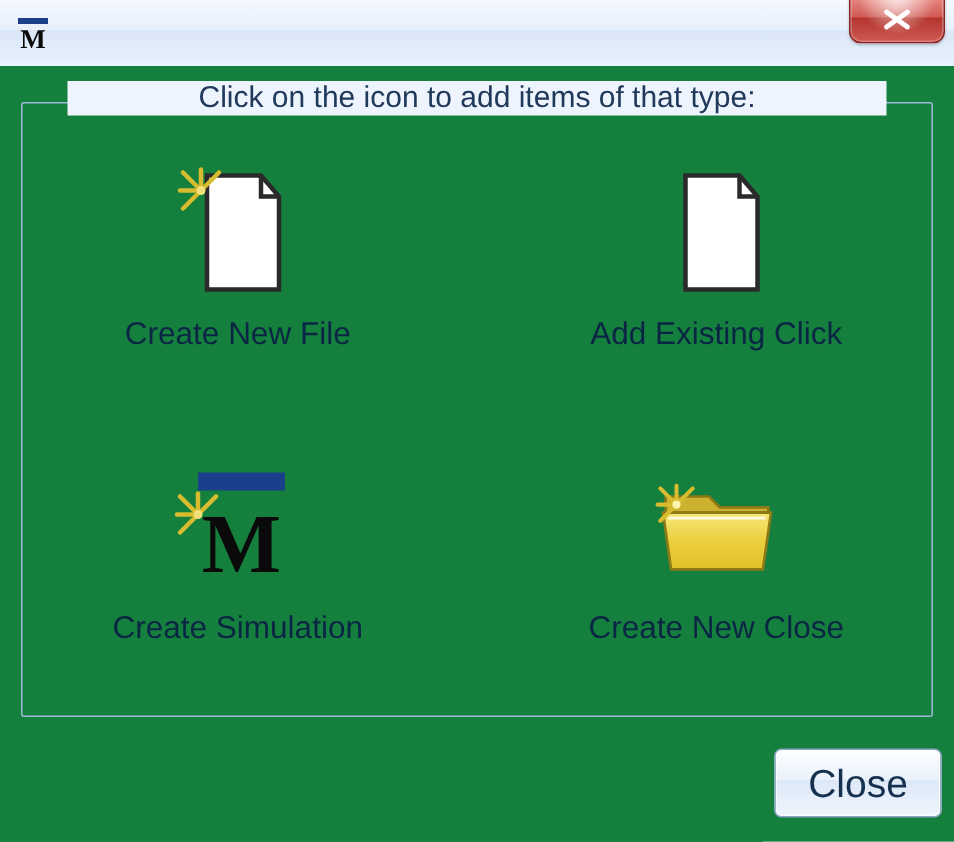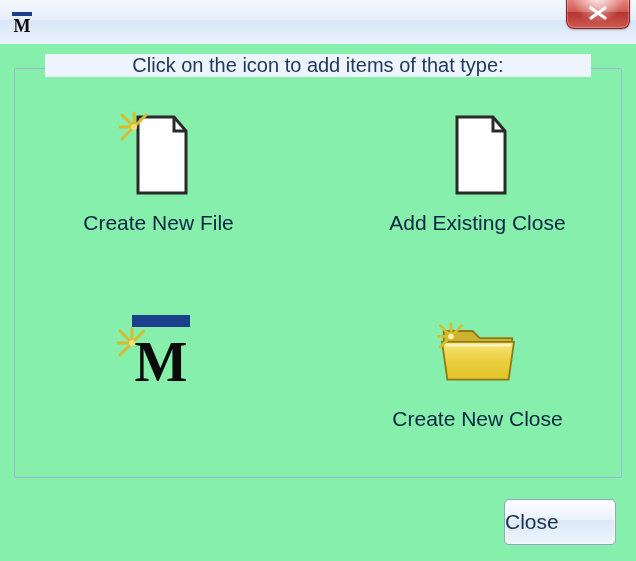--- a/index.html
+++ b/index.html
@@ -37,21 +37,21 @@
       linear-gradient(#e98a85,#cf5a53 45%,#b3342d 46%,#cf5a53);
     box-shadow:inset 0 0 0 1px rgba(255,255,255,.25),0 1px 2px rgba(0,0,0,.25);
     display:flex;align-items:center;justify-content:center;
     cursor:default;
   }
   .close-btn svg{width:22px;height:16px;display:block}
 
   
   .client{
     position:absolute;left:0;top:44px;right:0;bottom:0;
-    background:#86efac;
+    background:#15803d;
     padding:14px 14px 14px 14px;
     box-sizing:border-box;
   }
   .groupbox{
     position:relative;
     border:1px solid #9fb7da;
     border-radius:2px;
     height:410px;
     box-sizing:border-box;
     margin-top:10px;
@@ -76,28 +76,28 @@
   }
   .item .icon{
     width:90px;height:100px;display:flex;align-items:center;justify-content:center;
   }
   .item .label{
     font-size:21px;color:#0b2644;margin-top:4px;white-space:nowrap;
   }
 
   
   .footer-close{
-    position:absolute;right:20px;bottom:16px;
+    position:absolute;right:8px;bottom:16px;
     width:110px;height:44px;
     border:1px solid #8ea6c6;
     border-radius:5px;
     background:linear-gradient(#fdfeff,#eaf1fb 45%,#dde8f7 46%,#eef5fe);
     box-shadow:inset 0 0 0 1px rgba(255,255,255,.7);
-    font-size:21px;color:#16314f;
-    display:flex;align-items:center;justify-content:flex-start;
+    font-size:26px;color:#16314f;
+    display:flex;align-items:center;justify-content:center;
     cursor:default;
   }
 </style>
 </head>
 <body>
 
 <div class="titlebar">
   <span class="app-icon">
     <svg viewBox="0 0 24 24">
       <rect x="2" y="2" width="20" height="4" fill="#1a3f8b"></rect>
@@ -141,39 +141,40 @@
         <span class="label">Create New File</span>
       </div>
 
       <div class="item">
         <span class="icon">
           <svg viewBox="0 0 90 100">
             <path d="M24 10 H60 L72 24 V86 H24 Z" fill="#ffffff" stroke="#2a2a2a" stroke-width="3"></path>
             <path d="M60 10 V24 H72" fill="none" stroke="#2a2a2a" stroke-width="3"></path>
           </svg>
         </span>
-        <span class="label">Add Existing Close</span>
+        <span class="label">Add Existing Click</span>
       </div>
 
       <div class="item">
         <span class="icon">
           <svg viewBox="0 0 90 100">
             <rect x="18" y="12" width="58" height="12" fill="#1a3f8b"></rect>
             <text x="47" y="78" text-anchor="middle" font-family="Georgia,serif" font-weight="900" font-size="56" fill="#0a0a0a">M</text>
 
             <g stroke="#d6bc2e" stroke-width="3" stroke-linecap="round">
               <line x1="18" y1="40" x2="6" y2="28"></line>
               <line x1="18" y1="40" x2="30" y2="28"></line>
               <line x1="18" y1="40" x2="6" y2="52"></line>
               <line x1="18" y1="40" x2="4" y2="40"></line>
               <line x1="18" y1="40" x2="18" y2="26"></line>
             </g>
             <circle cx="18" cy="40" r="3" fill="#f3e07a"></circle>
           </svg>
         </span>
+        <span class="label">Create Simulation</span>
       </div>
 
       <div class="item">
         <span class="icon">
           <svg viewBox="0 0 100 90">
             <defs>
               <linearGradient id="fgrad" x1="0" y1="0" x2="0" y2="1">
                 <stop offset="0" stop-color="#f7e77a"></stop>
                 <stop offset="0.5" stop-color="#eccf3f"></stop>
                 <stop offset="1" stop-color="#e2c229"></stop>

